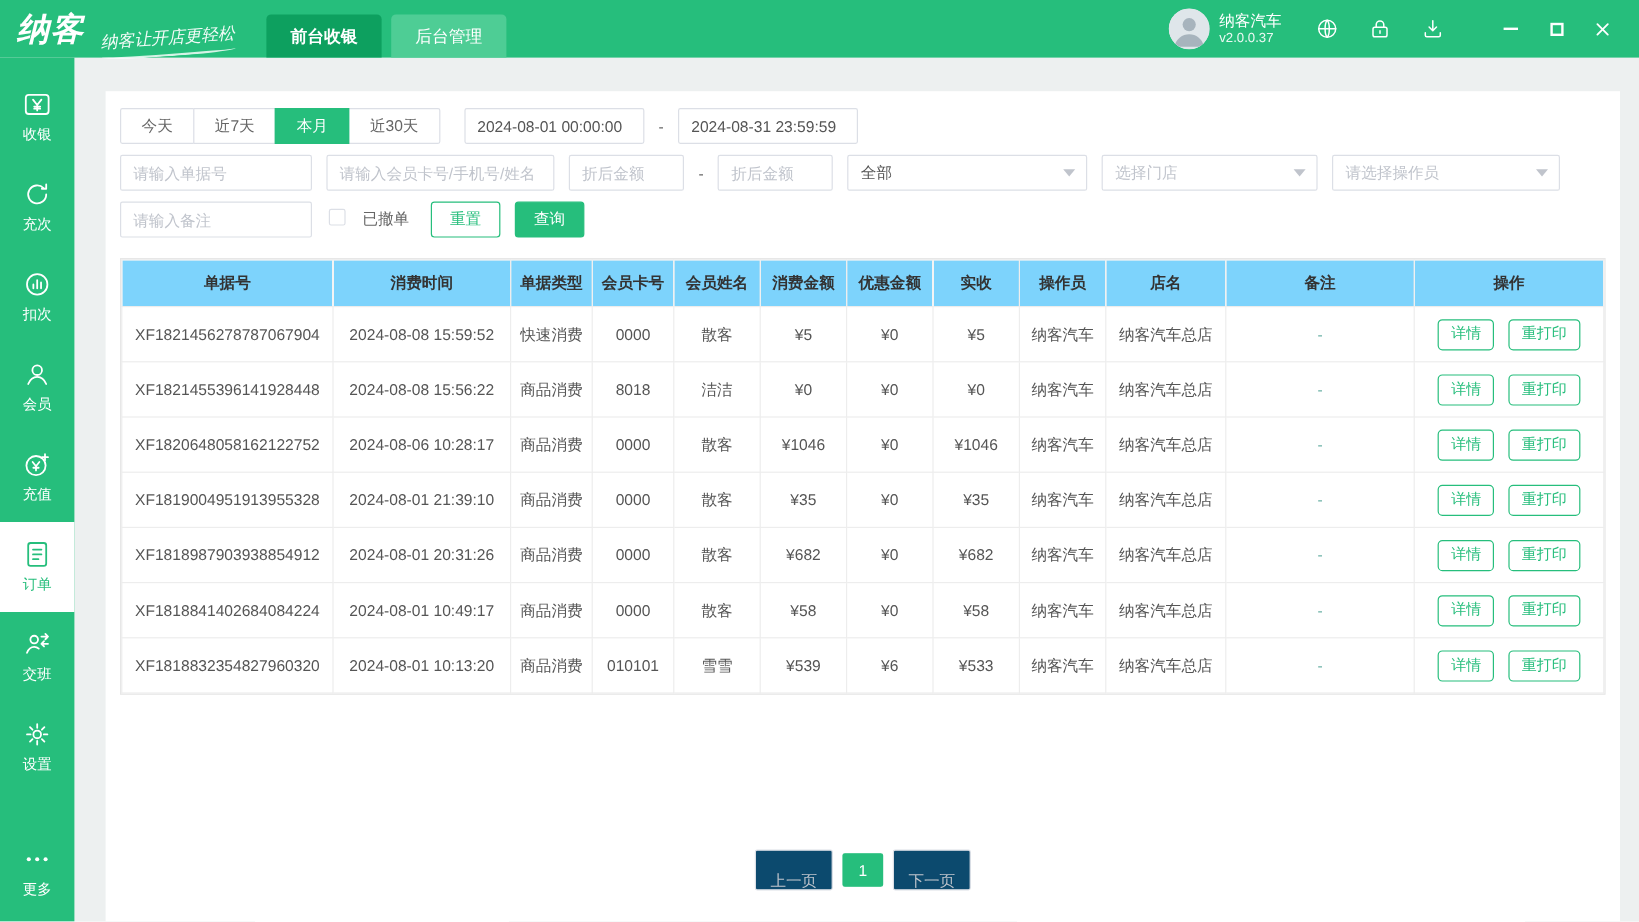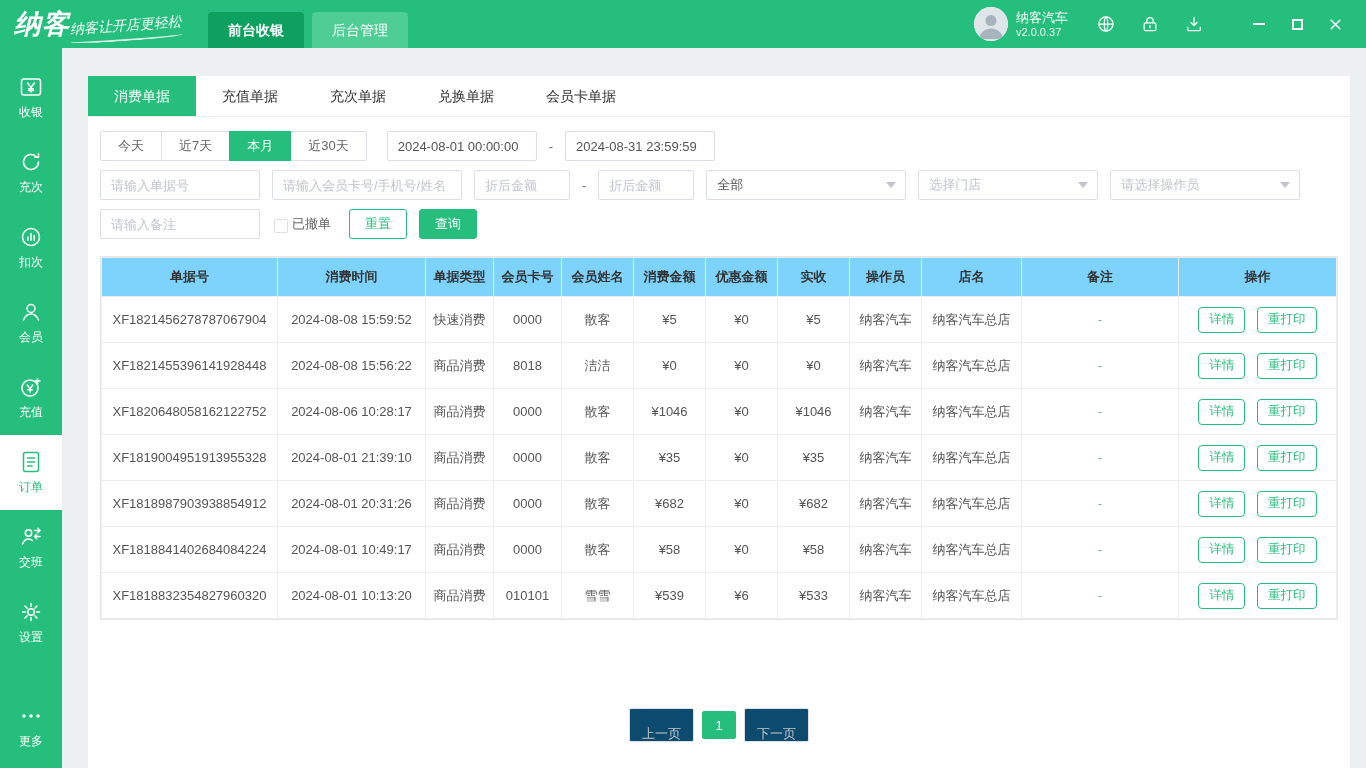--- a/index.html
+++ b/index.html
@@ -6,21 +6,21 @@
   html,body{width:1366px;height:768px}
   body{font-family:"Liberation Sans","DejaVu Sans",sans-serif;font-size:13px;color:#333;background:#edf0f0;overflow:hidden}
   button{font-family:inherit;cursor:pointer}
   input{font-family:inherit;outline:none}
   svg{display:block}
 
   .app{width:1366px;height:768px;display:flex;flex-direction:column}
 
   
   .topbar{flex:0 0 48px;background:#26be7c;display:flex;align-items:center;color:#fff;padding:0 12px 0 14px}
-  .brand{display:flex;align-items:center;}
+  .brand{display:flex;align-items:flex-end;gap:14px}
   .logo{font-size:27px;font-weight:bold;font-style:italic;letter-spacing:1px;line-height:46px}
   .slogan{font-size:14px;font-style:italic;opacity:.95;transform:rotate(-4deg);margin-top:9px}
   .slogan::after{content:"";display:block;height:4px;border-bottom:2px solid rgba(255,255,255,.85);border-radius:50%}
   .top-tabs{display:flex;gap:8px;margin-left:26px;align-self:flex-end;height:36px}
   .top-tab{padding:0 20px;line-height:36px;font-size:14px;border-radius:4px 4px 0 0;cursor:pointer;white-space:nowrap}
   .top-tab.active{background:#0da05f;font-weight:bold}
   .top-tab.second{background:#4ecd95}
   .top-right{margin-left:auto;display:flex;align-items:center}
   .account{display:flex;align-items:center;gap:8px;margin-right:16px;cursor:pointer}
   .avatar{width:34px;height:34px;border-radius:50%;overflow:hidden;flex:0 0 34px;background:#dfe6ea}
@@ -66,21 +66,21 @@
   .dash{color:#666}
   .w160{width:160px}
   .w190{width:190px}
   .w96{width:96px}
   .w200{width:200px}
   .w180{width:180px}
   .select{position:relative;height:30px;border:1px solid #dcdfe6;border-radius:2px;background:#fff;display:flex;align-items:center;padding:0 28px 0 10px;cursor:pointer}
   .sel-value{font-size:13px;color:#555;white-space:nowrap;overflow:hidden}
   .sel-value.placeholder{color:#c0c4cc}
   .caret{position:absolute;right:9px;top:50%;margin-top:-3px;width:0;height:0;border:5px solid transparent;border-top:6px solid #c0c4cc}
-  .chk{display:flex;align-items:flex-end;gap:4px;cursor:pointer;margin-left:2px}
+  .chk{display:flex;align-items:flex-start;gap:14px;cursor:pointer;margin-left:2px}
   .chk-box{width:14px;height:14px;border:1px solid #dcdfe6;border-radius:2px;background:#fff}
   .chk-label{color:#666;font-size:13px}
   .btn{height:30px;padding:0 15px;font-size:13px;border-radius:3px}
   .btn.outline{background:#fff;border:1px solid #26be7c;color:#26be7c;margin-left:6px}
   .btn.solid{background:#26be7c;border:1px solid #26be7c;color:#fff}
 
   
   .table-wrap{margin:8px 12px 0;border:1px solid #e7e7e7}
   table{width:100%;border-collapse:collapse;table-layout:fixed}
   th,td{border:1px solid #ededed;text-align:center;overflow:hidden;white-space:nowrap}
@@ -235,28 +235,20 @@
           <circle cx="13" cy="13" r="1.7" fill="currentColor"></circle>
           <circle cx="20" cy="13" r="1.7" fill="currentColor"></circle>
         </svg>
         <span class="side-label">更多</span>
       </div>
     </aside>
 
     <main class="content">
       <section class="card">
 
-        <div class="doc-tabs">
-
-        <div class="doc-tab active">消费单据</div>
-            <div class="doc-tab">充值单据</div>
-            <div class="doc-tab">充次单据</div>
-            <div class="doc-tab">兑换单据</div>
-            <div class="doc-tab">会员卡单据</div>
-          </div>
 
         <div class="filters">
           <div class="filter-row">
             <div class="quick-group">
 
             <button class="quick-btn">今天</button>
                 <button class="quick-btn">近7天</button>
                 <button class="quick-btn active">本月</button>
                 <button class="quick-btn">近30天</button>
               </div>

